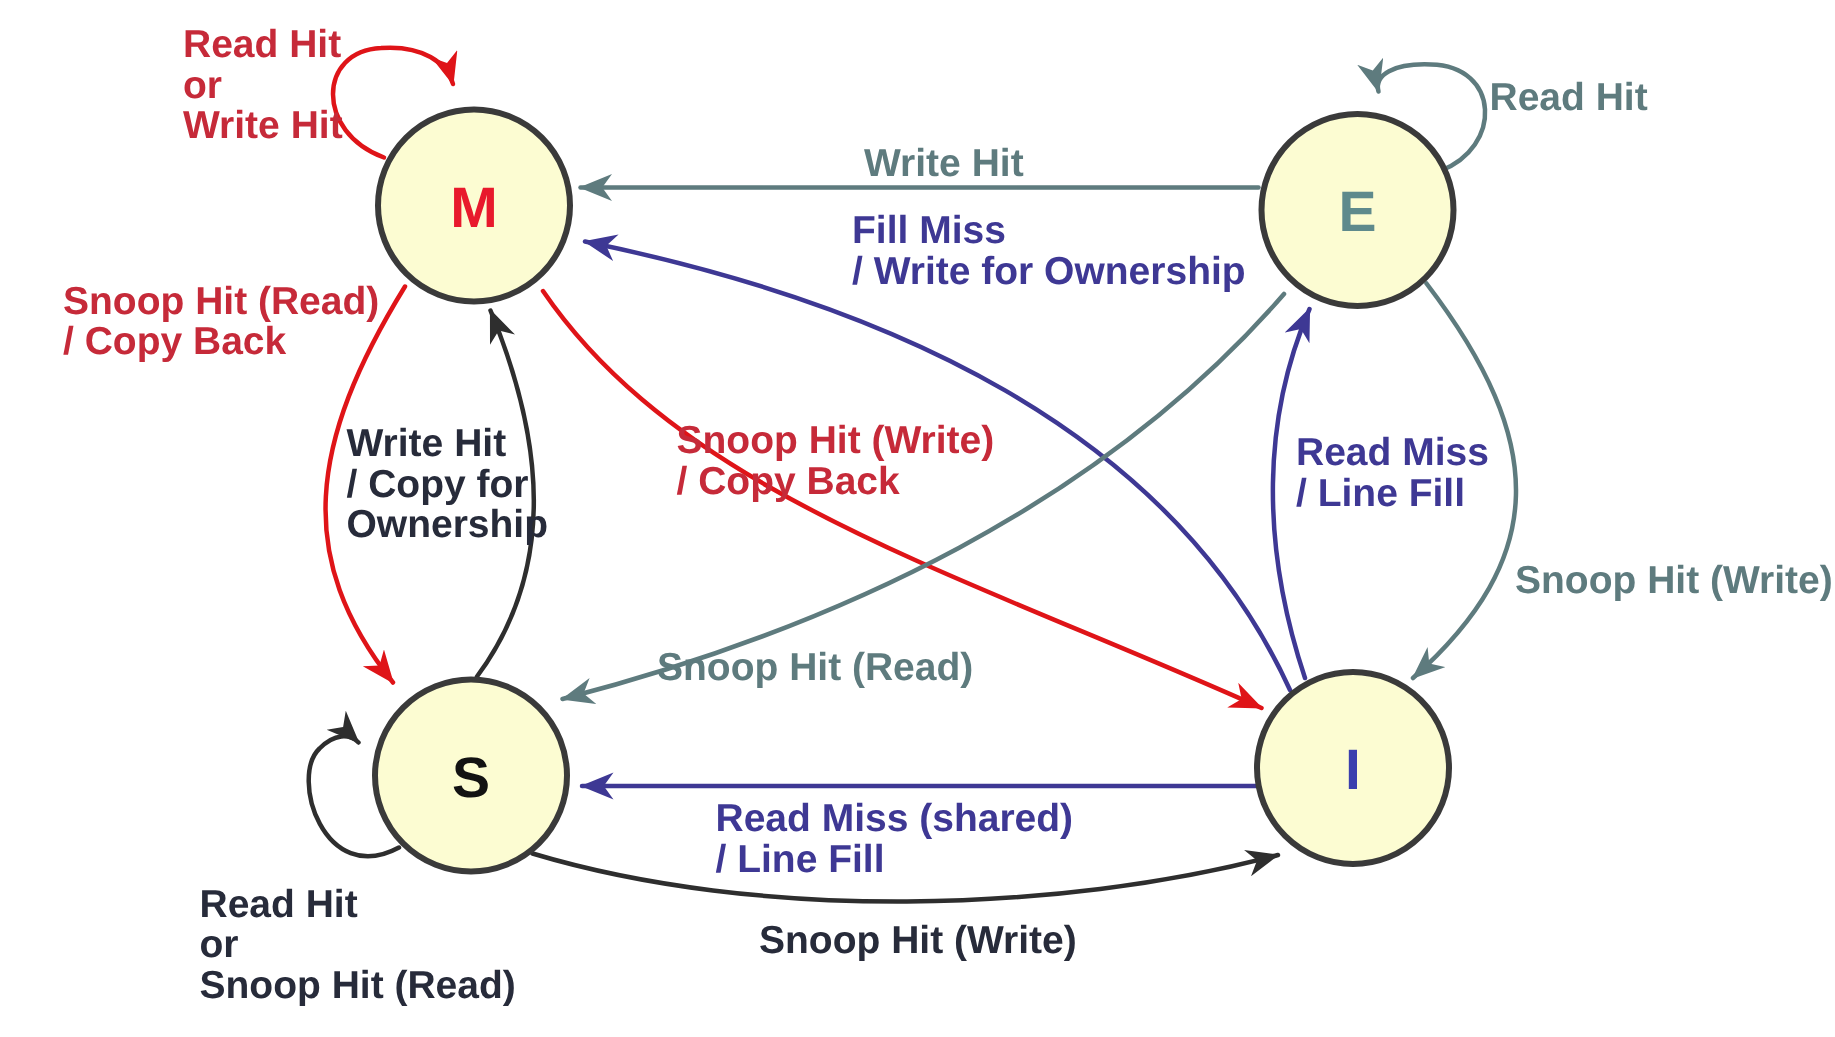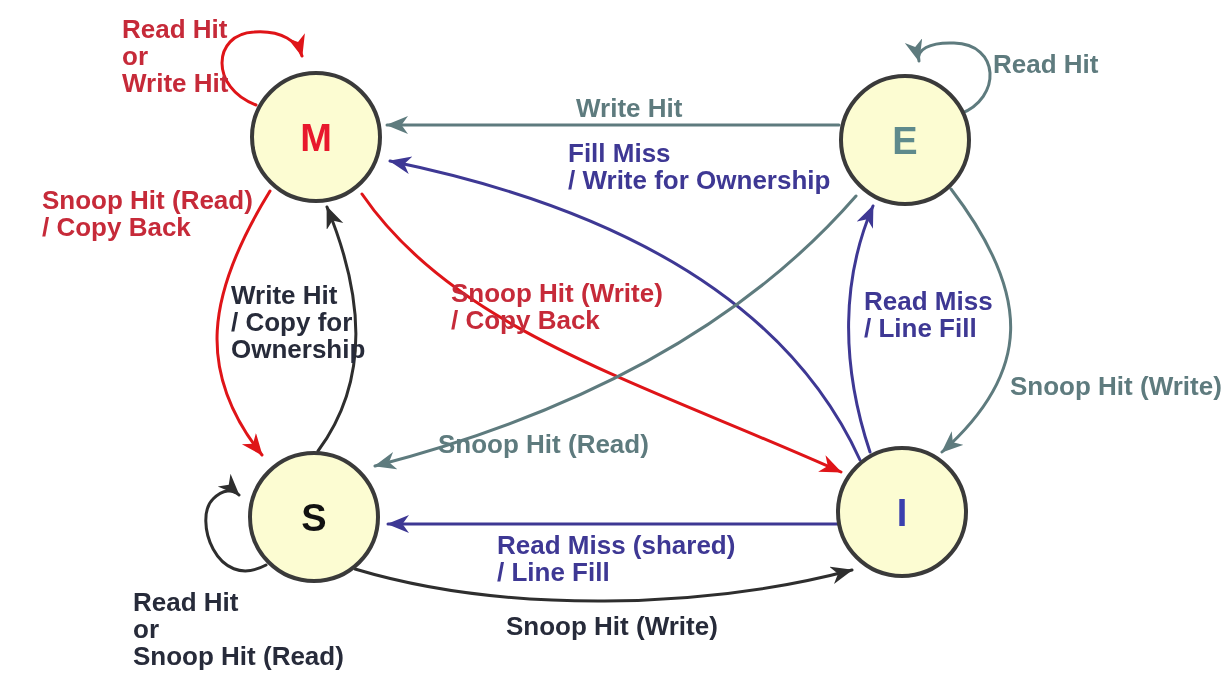--- a/index.html
+++ b/index.html
@@ -135,21 +135,21 @@
   <div class="lbl" style="left: 438px; top: 431px; color: rgb(94, 123, 126);">
     <div>Snoop Hit (Read)</div>
   </div>
 
   <div class="lbl" style="left: 133px; top: 589px; color: rgb(39, 43, 58);">
     <div>Read Hit</div>
     <div>or</div>
     <div>Snoop Hit (Read)</div>
   </div>
 
-  <div class="lbl" style="left: 477px; top: 532px; color: rgb(62, 56, 148); margin-left: 20px;">
+  <div class="lbl" style="left: 477px; top: 532px; color: rgb(62, 56, 148);">
     <div>Read Miss (shared)</div>
     <div>/ Line Fill</div>
   </div>
 
   <div class="lbl" style="left: 506px; top: 613px; color: rgb(39, 43, 58);">
     <div>Snoop Hit (Write)</div>
   </div>
 
 </div>
 

